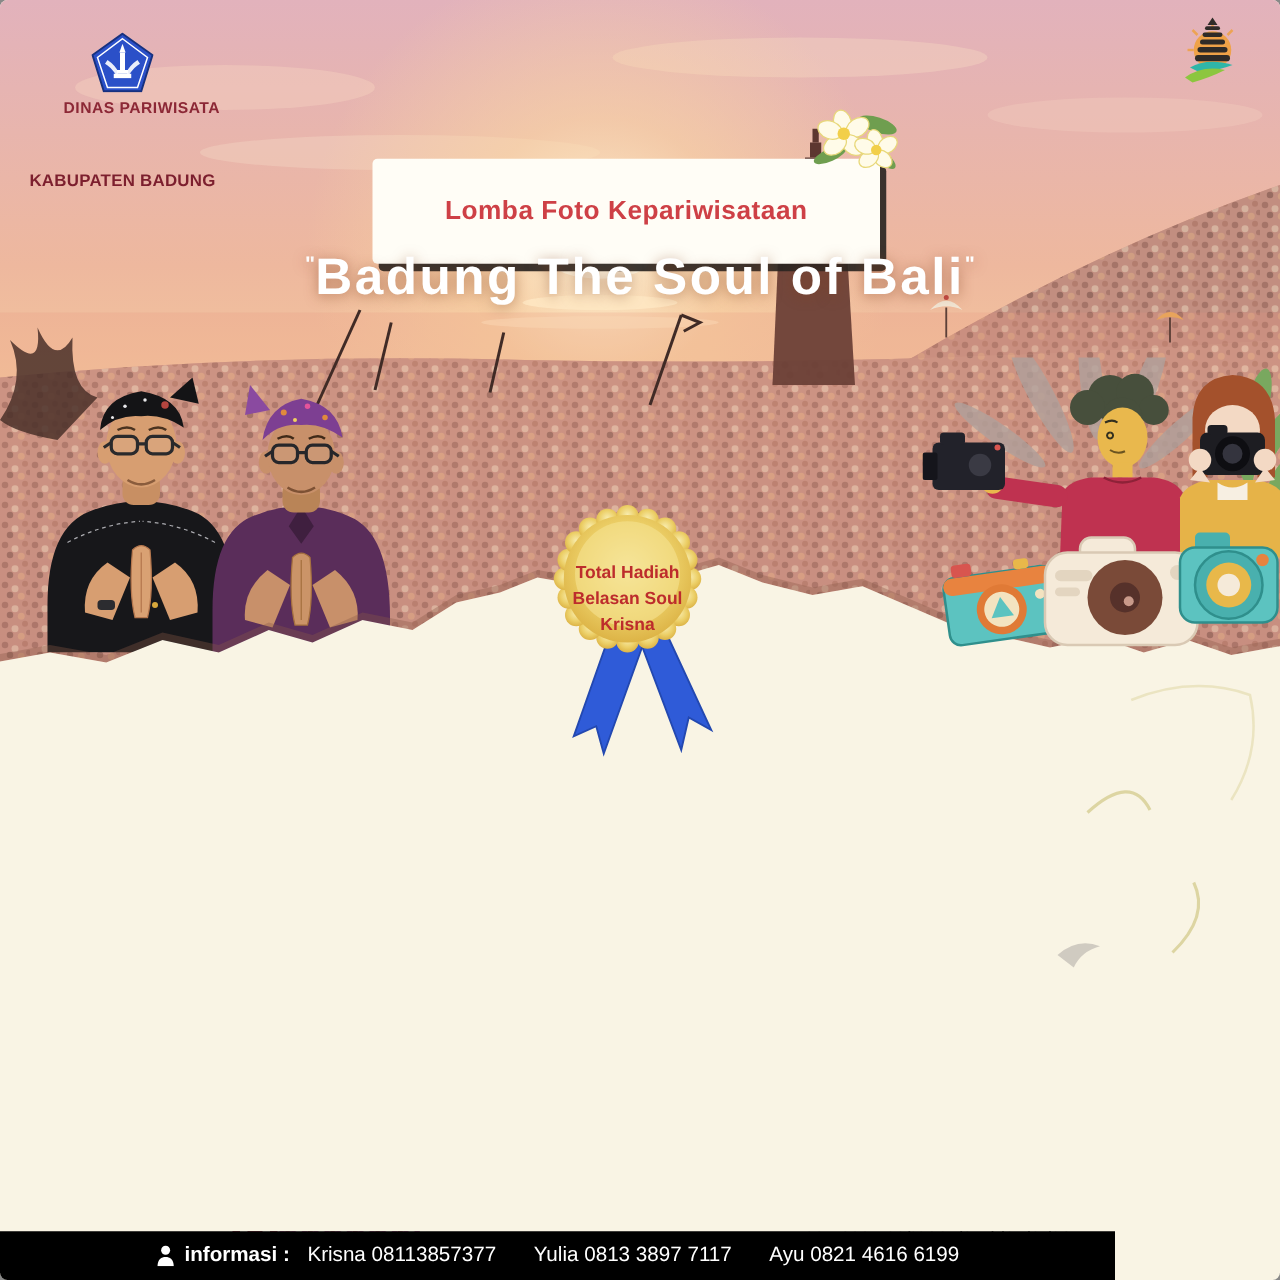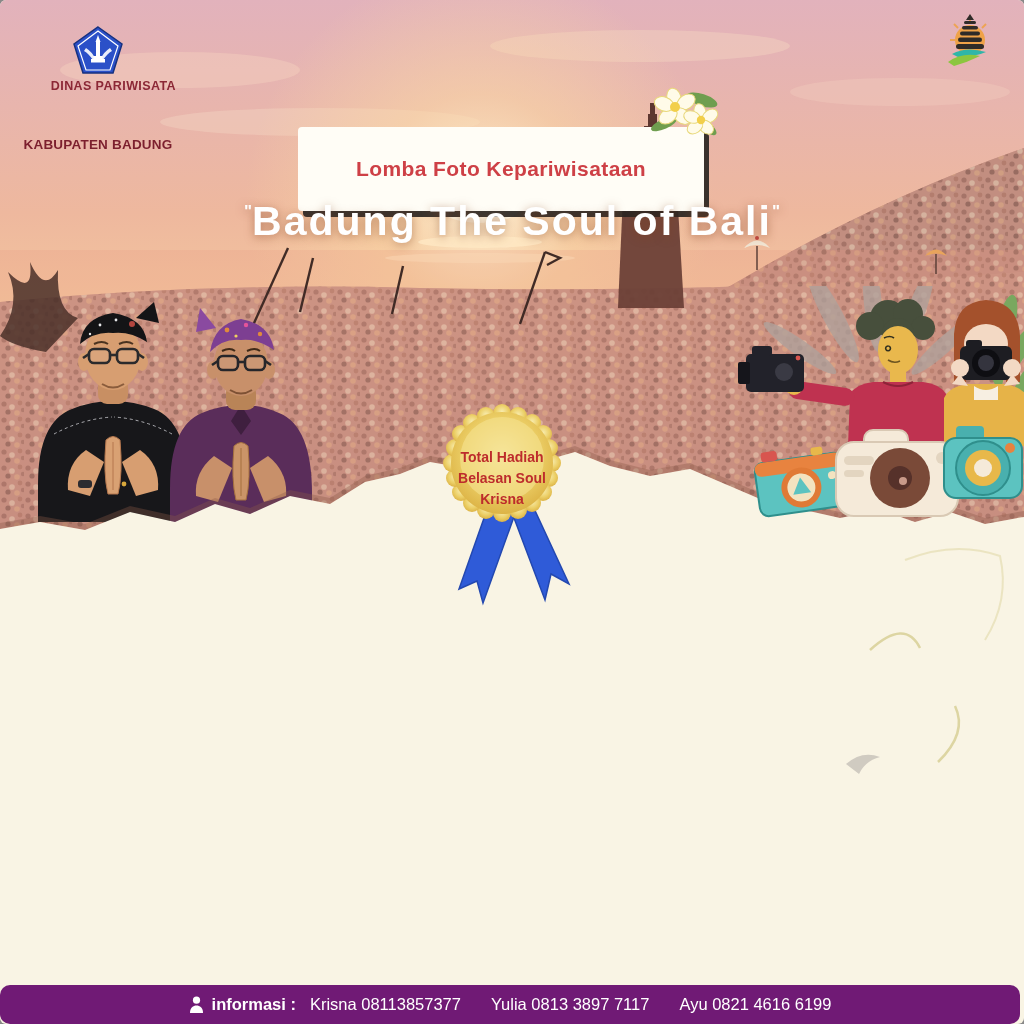--- a/index.html
+++ b/index.html
@@ -50,22 +50,22 @@
   .cat-title{font-size:15px;font-weight:bold;font-style:italic;color:#232220;margin:10px 0 6px 0;}
   .row{display:flex;font-size:15px;color:#3c3b39;line-height:22px;}
   .row .b{width:16px;text-align:left;padding-left:18px;flex:none;color:#4a4947;}
   .row .nm{width:96px;flex:none;padding-left:12px;}
   .row .pz{white-space:pre;}
   .fav{font-size:15px;font-weight:bold;color:#2d2c2a;margin-top:14px;padding-left:26px;white-space:pre;}
   .fnote{font-size:13px;font-style:italic;color:#4f4e4b;padding-left:30px;margin-top:3px;}
   .sy{left:630px;top:763px;width:366px;}
   .sy .li{margin-bottom:4px;line-height:18px;}
   
-  .footer{left:0;top:985px;width:1020px;height:39px;background:#701a75;z-index:10;
-          display:flex;align-items:center;justify-content:center;color:#fff;font-size:16.5px;border-radius:10px;}
+  .footer{left:0;top:985px;width:892px;height:39px;background:#000000;z-index:10;
+          display:flex;align-items:center;justify-content:center;color:#fff;font-size:16.5px;}
   .footer .lbl{font-weight:bold;margin:0 14px 0 8px;}
   .footer .c{margin-right:30px;white-space:pre;}
   .z1{z-index:1}.z2{z-index:2}.z3{z-index:4}.z4{z-index:8}
 </style>
 </head>
 <body>
 
 <div class="poster">
 
   <svg class="abs z1" style="left:0;top:0" width="1024" height="560" viewBox="0 0 1024 560">

